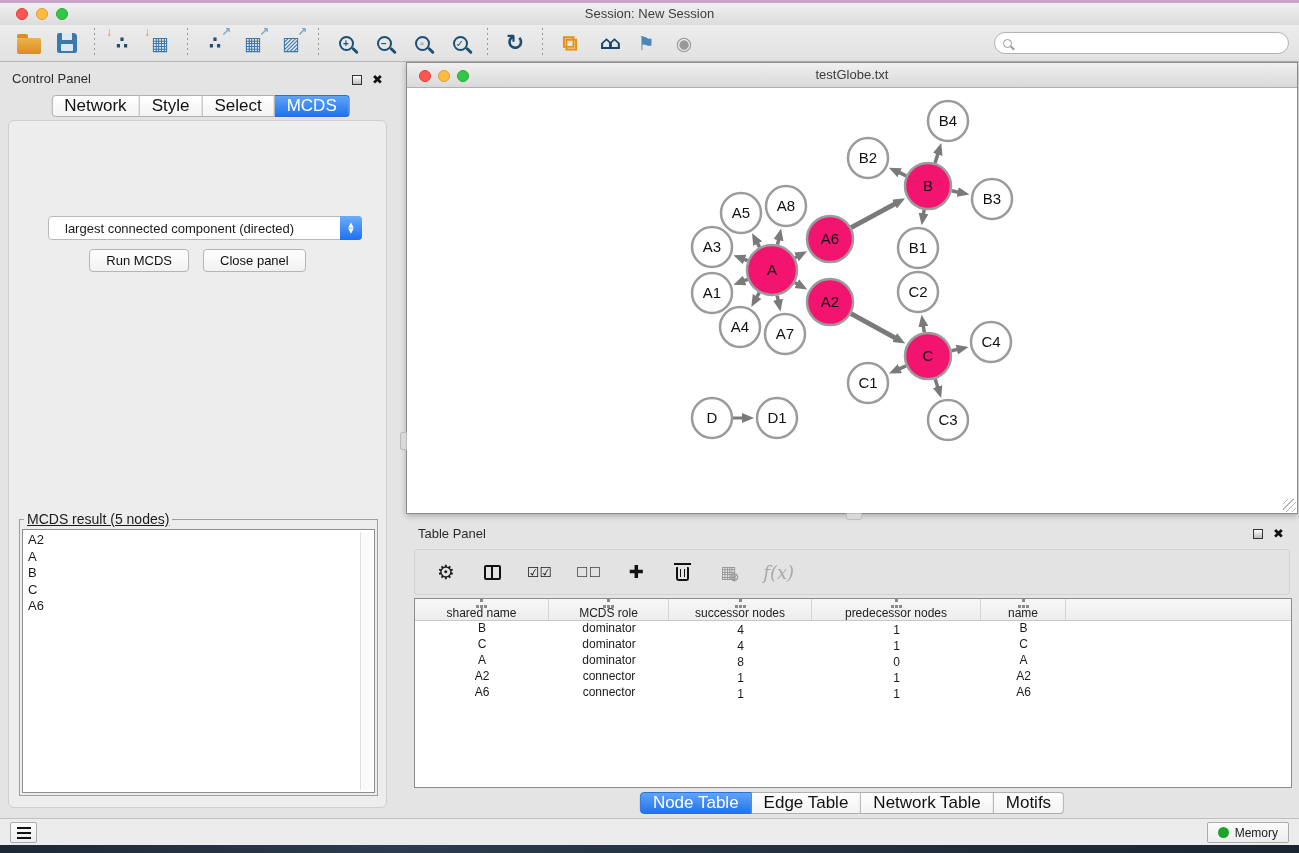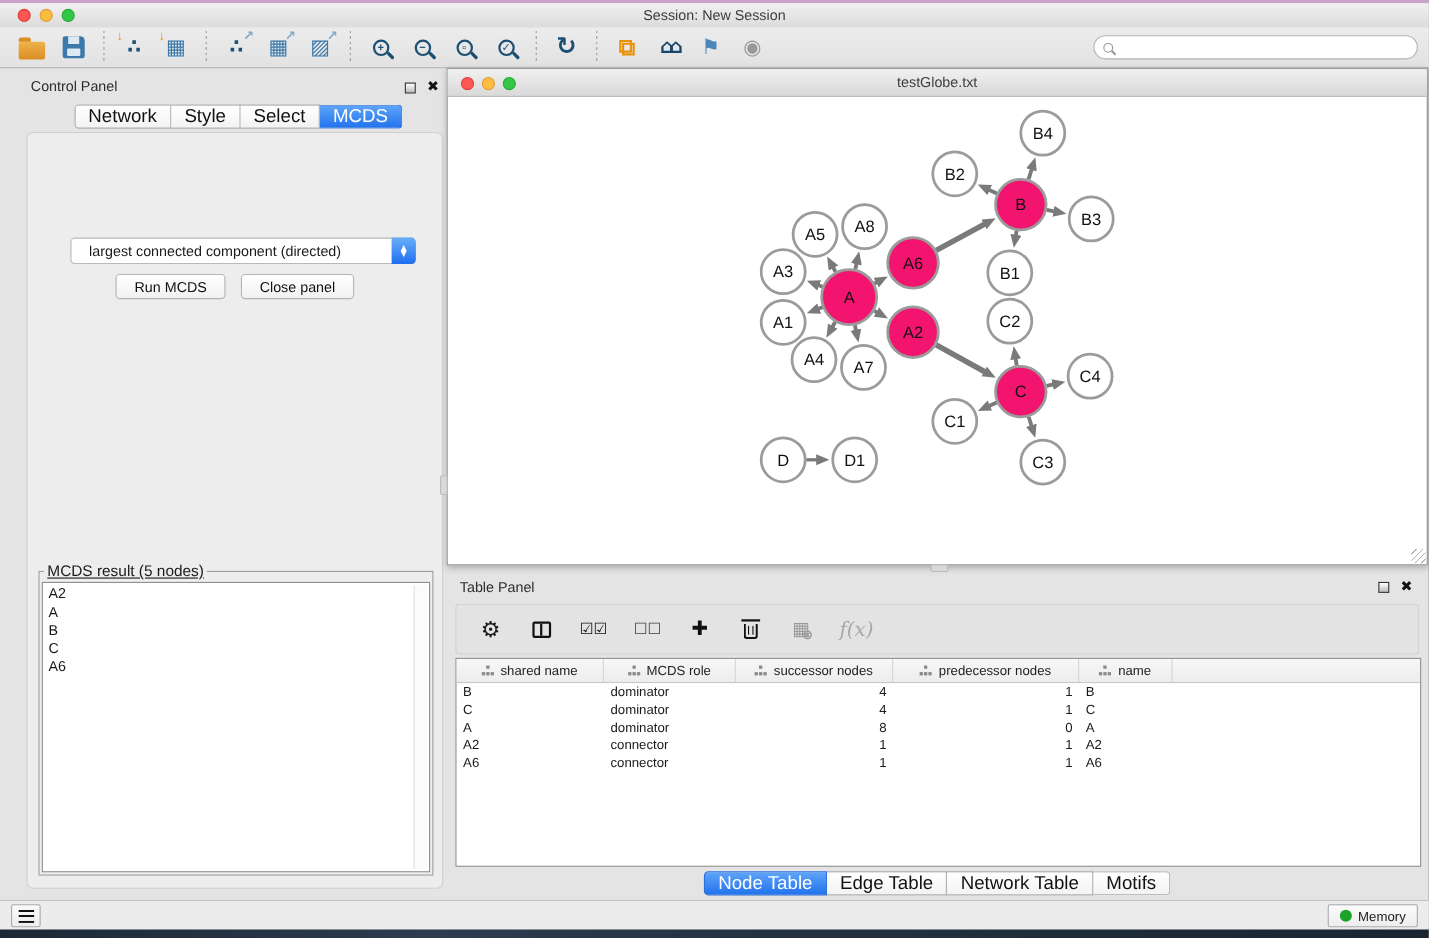--- a/index.html
+++ b/index.html
@@ -44,21 +44,21 @@
   .winbtns{position:absolute;display:flex;gap:10px;align-items:center;}
   .fbtn{width:10px;height:10px;border:1.5px solid #333;background:linear-gradient(#fff,#bbb);}
   .xbtn{font-size:13px;font-weight:bold;color:#111;line-height:1;font-family:"DejaVu Sans",sans-serif;}
   .seg{display:flex;}
   .seg .sbtn{border:1px solid #b0b0b0;border-left:none;background:linear-gradient(#ffffff,#f3f3f3);
     height:22px;padding:0 12px;font-size:17px;display:flex;align-items:center;color:#111;}
   .seg .sbtn:first-child{border-left:1px solid #b0b0b0;border-radius:4px 0 0 4px;}
   .seg .sbtn:last-child{border-radius:0 4px 4px 0;}
   .seg .sbtn.active{background:linear-gradient(#5ea4f9,#2273ee);border-color:#2b6fd9;color:#fff;}
   
-  .control-panel{position:absolute;left:20px;top:65px;width:393px;height:745px;}
+  .control-panel{position:absolute;left:4px;top:65px;width:393px;height:745px;}
   .cp-title{position:absolute;left:8px;top:6px;}
   .cp-body{position:absolute;left:4px;top:55px;width:379px;height:688px;background:#ededed;
     border:1px solid #cfcfcf;border-radius:6px;}
   .cp-tabs{position:absolute;left:50%;top:30px;transform:translateX(-50%);}
   .opt-label{position:absolute;left:0;width:100%;top:80px;text-align:center;font-size:13px;}
   .dropdown{position:absolute;left:39px;top:95px;width:314px;height:24px;background:#fff;
     border:1px solid #b9b9b9;border-radius:4px;display:flex;align-items:center;font-size:13px;}
   .dropdown .dval{flex:1;padding-left:16px;}
   .stepper{width:22px;height:24px;margin:-1px -1px 0 0;background:linear-gradient(#6aaef9,#1e6ff0);
     border-radius:0 4px 4px 0;display:flex;flex-direction:column;align-items:center;justify-content:center;
@@ -93,21 +93,21 @@
   .tpico{display:flex;align-items:center;justify-content:center;min-width:22px;height:24px;position:relative;}
   .colsplit{width:17px;height:15px;border:2px solid #111;border-radius:2px;position:relative;}
   .colsplit::before{content:"";position:absolute;left:50%;top:0;bottom:0;width:2px;margin-left:-1px;background:#111;}
   .trash{width:13px;height:14px;border:2px solid #111;border-top:none;border-radius:1px 1px 3px 3px;position:relative;margin-top:4px;}
   .trash::before{content:"";position:absolute;top:-4.5px;left:-4px;width:17px;height:2px;background:#111;}
   .trash::after{content:"";position:absolute;top:2px;left:2px;width:1.5px;height:8px;background:#111;box-shadow:4px 0 0 #111;}
   .fx{font-family:"DejaVu Serif",serif;font-style:italic;font-size:18px;color:#a8a8a8;}
   .grid{position:absolute;left:8px;top:79px;width:878px;height:190px;background:#fff;border:1px solid #8c8c8c;overflow:hidden;}
   .grow{display:flex;height:16px;font-size:12px;align-items:center;}
   .grow.head{height:22px;background:linear-gradient(#f7f7f7,#ededed);border-bottom:1px solid #c8c8c8;font-size:12px;}
-  .gcell{height:100%;display:flex;align-items:center;padding:0 6px;overflow:hidden;white-space:nowrap;}
+  .gcell{height:100%;display:flex;align-items:center;padding:0 6px;overflow:hidden;white-space:nowrap;flex-direction:column;}
   .grow.head .gcell{border-right:1px solid #d4d4d4;justify-content:center;gap:6px;color:#222;}
   .gcell.al{justify-content:flex-start;}
   .gcell.ar{justify-content:flex-end;}
   .tree-ico{width:11px;height:9px;position:relative;display:inline-block;}
   .tree-ico::before{content:"";position:absolute;left:4px;top:0;width:3px;height:3px;background:#8a8a8a;
     box-shadow:-4px 6px 0 #8a8a8a,0 6px 0 #8a8a8a,4px 6px 0 #8a8a8a;}
   .tp-tabs{position:absolute;left:50%;bottom:2px;transform:translateX(-50%);}
   
   .statusbar{position:absolute;left:0;top:818px;width:100%;height:27px;background:#ececec;border-top:1px solid #c0c0c0;}
   .list-btn{position:absolute;left:10px;top:3px;width:27px;height:21px;border:1px solid #ababab;border-radius:2px;

